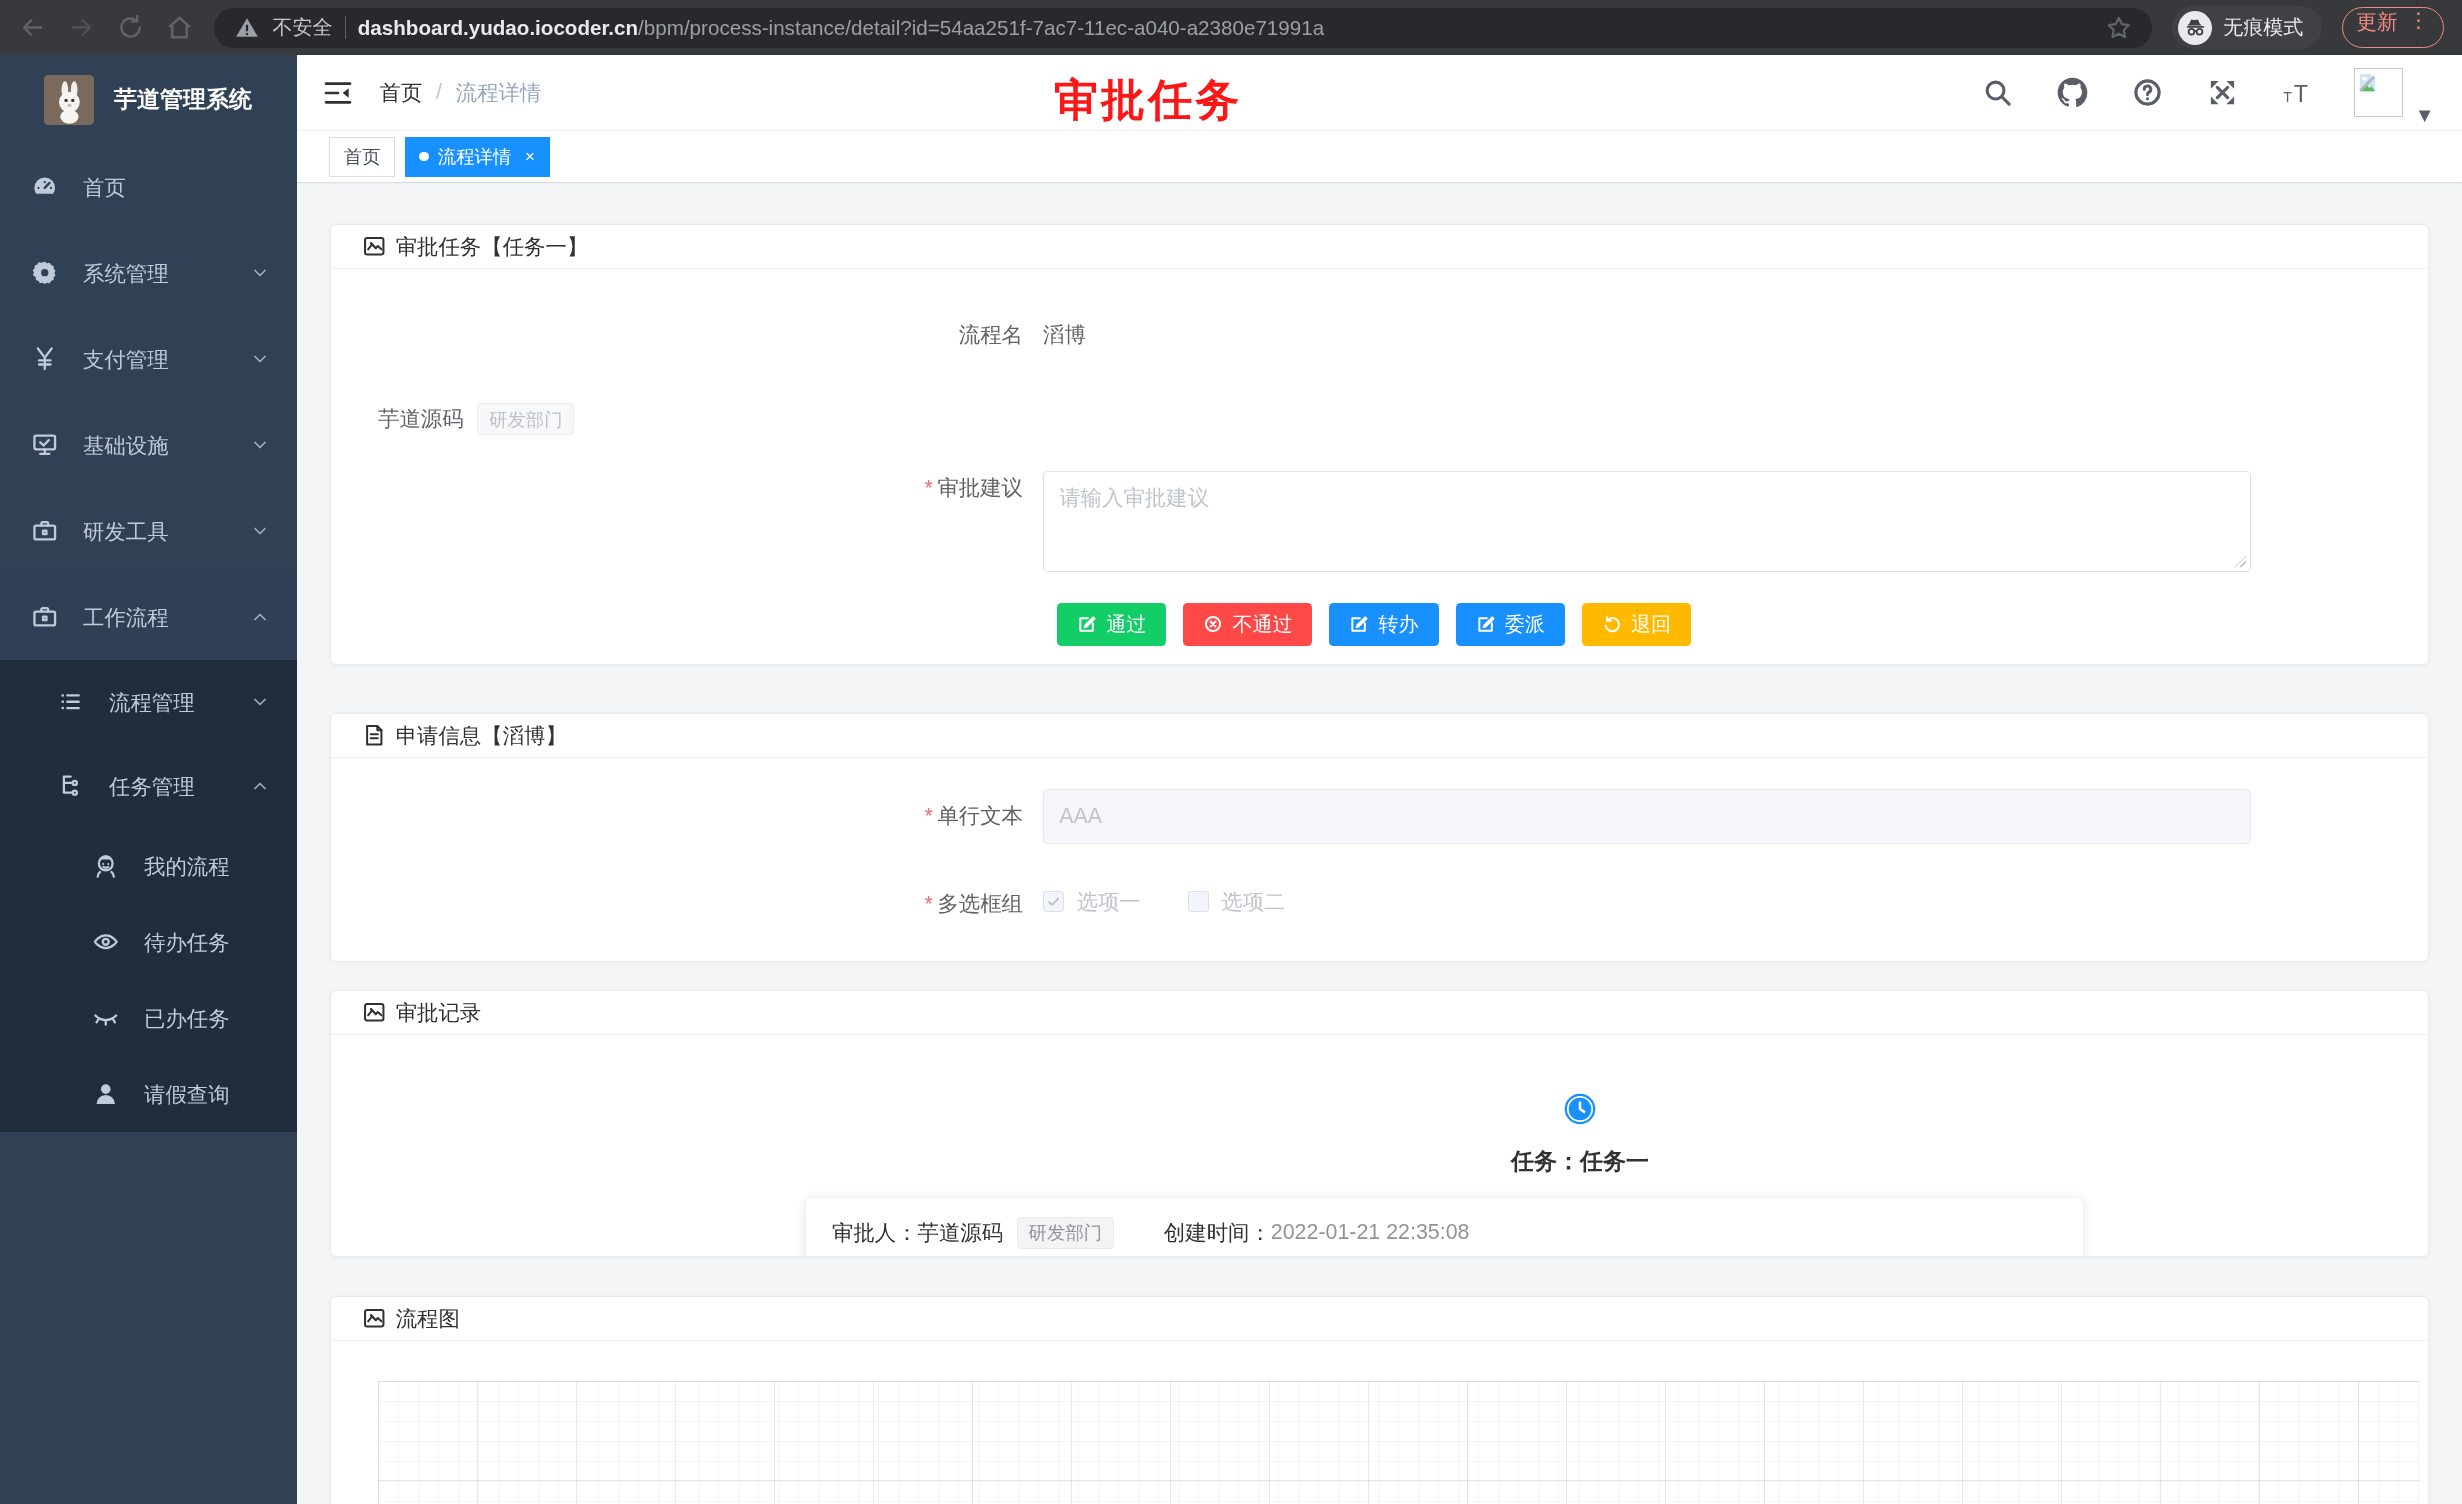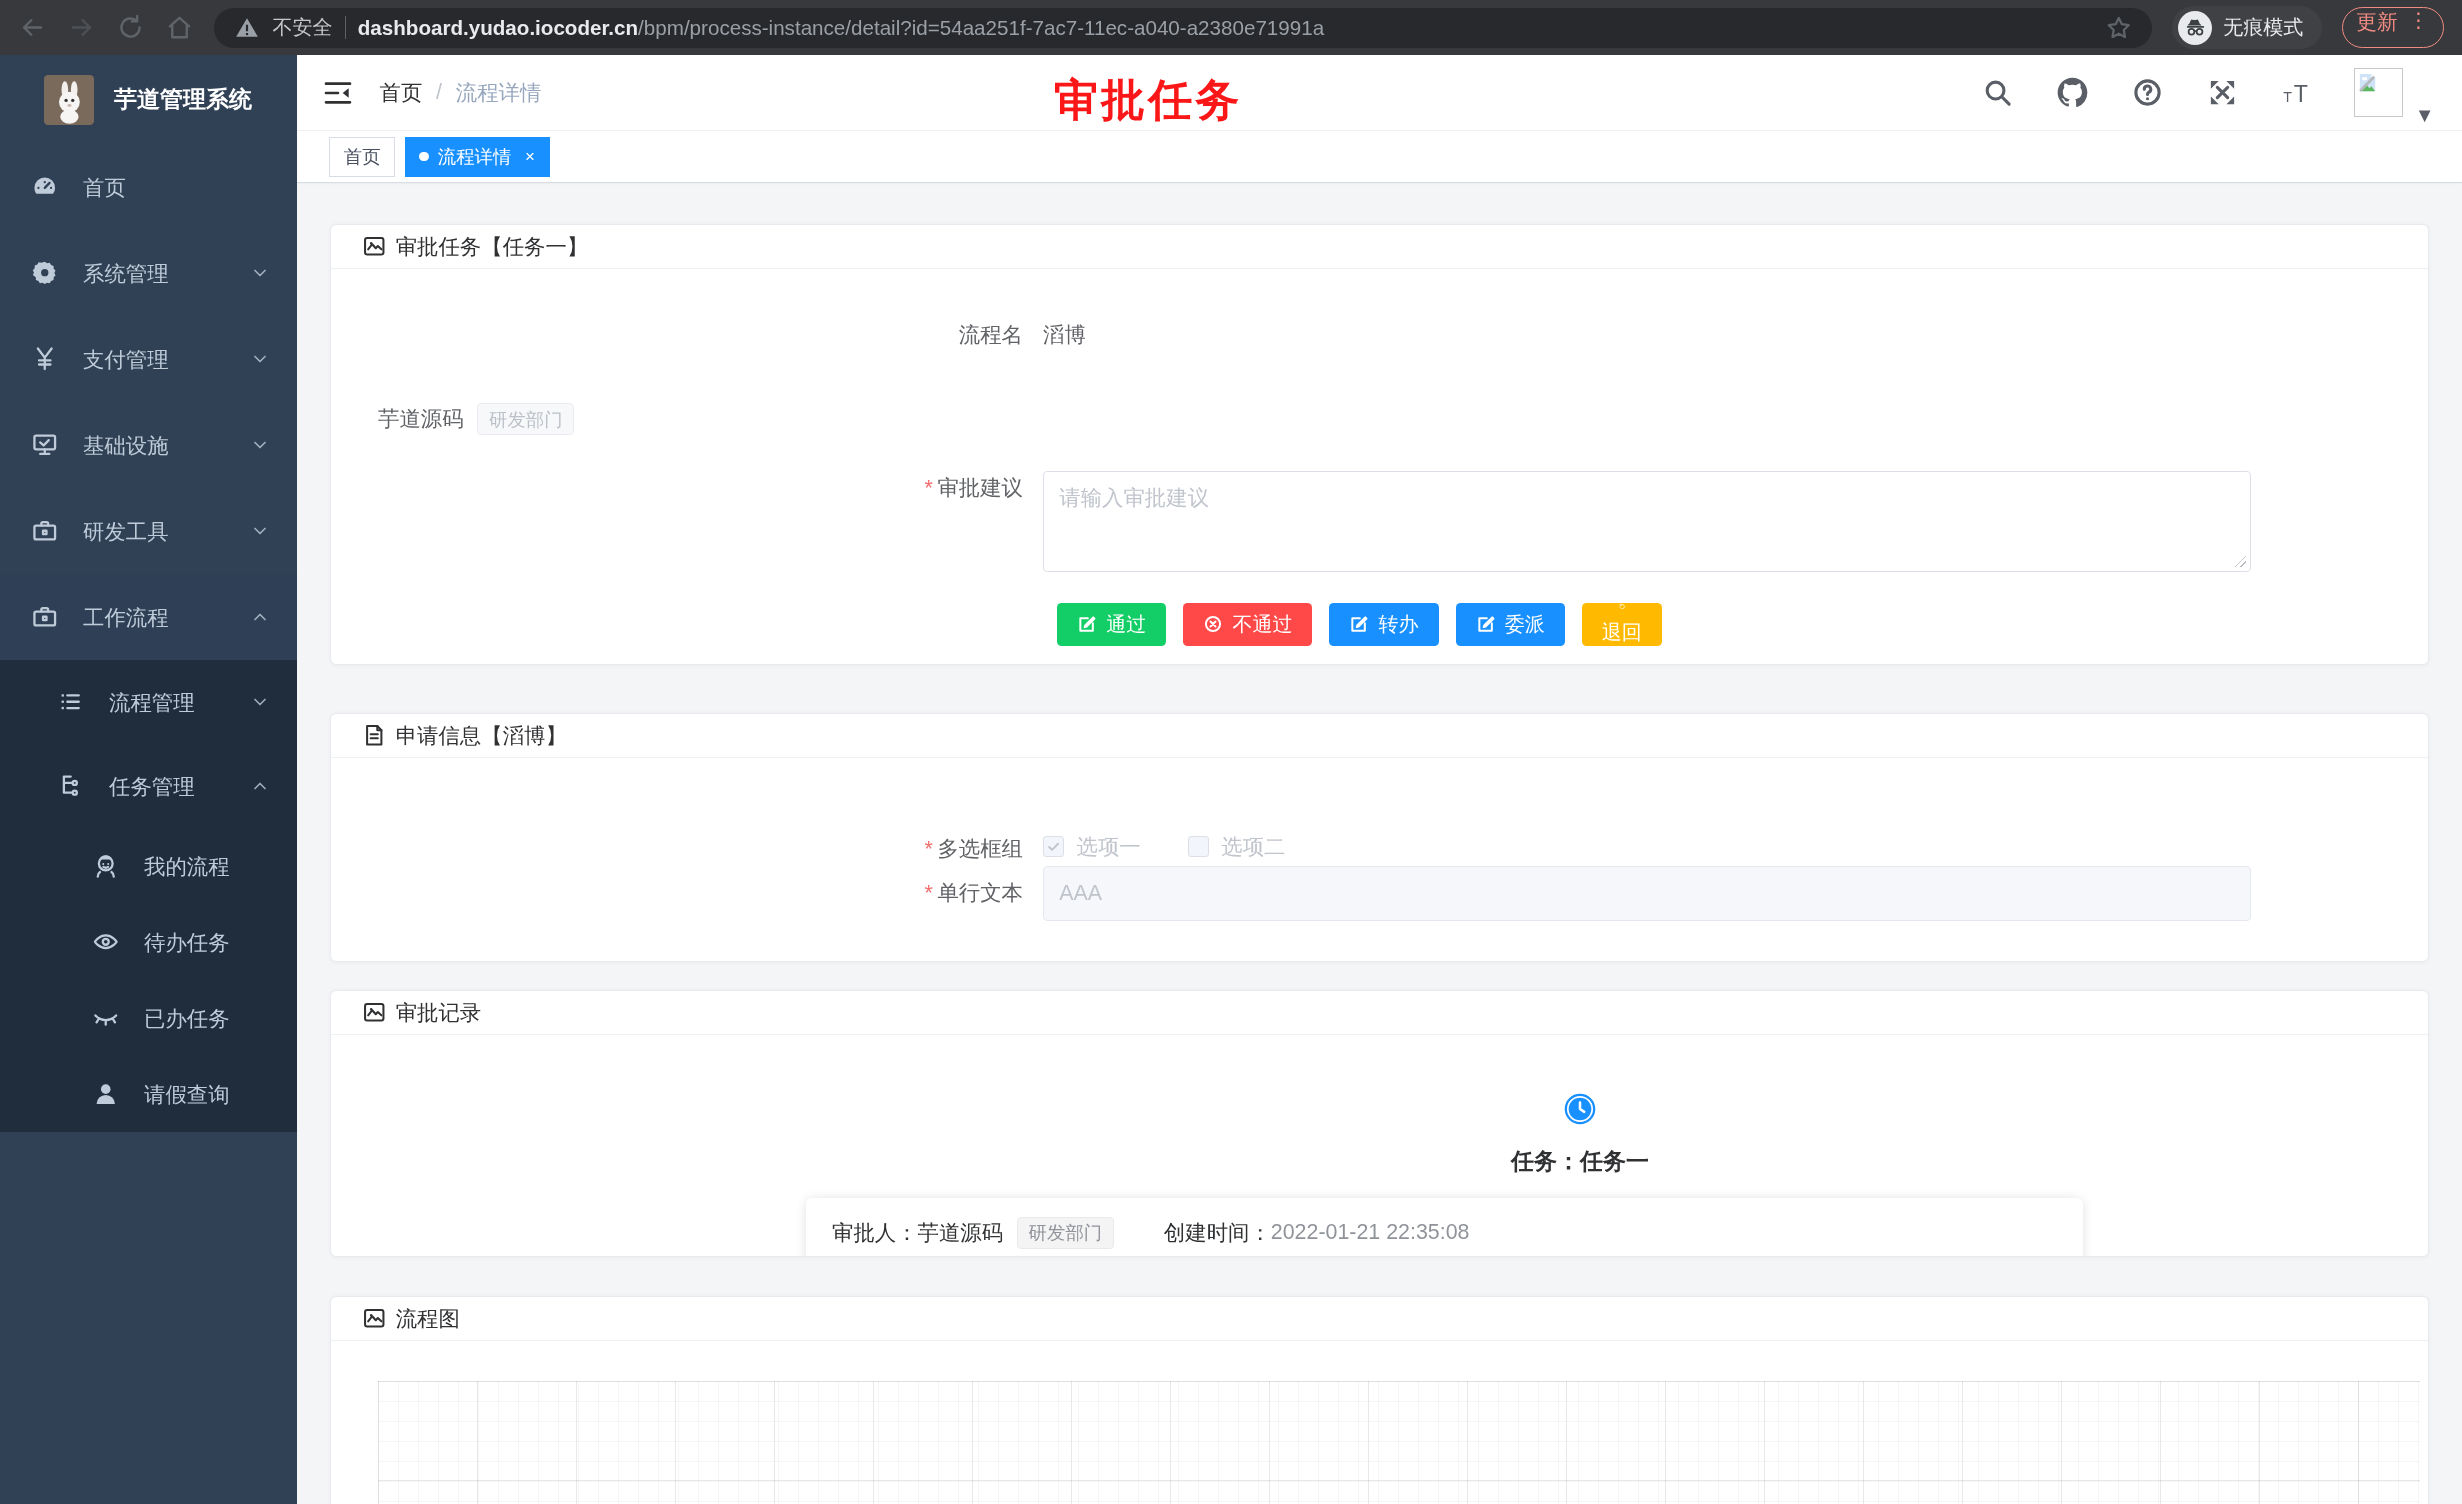--- a/index.html
+++ b/index.html
@@ -86,21 +86,21 @@
     background:repeating-linear-gradient(135deg,transparent 0 3.1px,#b8bcc2 3.1px 4.6px);
     clip-path:polygon(100% 0,100% 100%,0 100%); }
 
   .btnrow { display:flex; gap:17px; margin-left:679px; margin-top:27.5px; }
   .btn { height:43px; border:none; border-radius:4.6px; color:#fff; font-size:20px; padding:0 20px;
     display:flex; align-items:center; gap:9.2px; cursor:pointer; font-family:inherit; white-space:nowrap; }
   .btn svg { width:20px; height:20px; }
   .b-green { background:#13ce66; }
   .b-red   { background:#ff4949; }
   .b-blue  { background:#1890ff; }
-  .b-yellow{ background:#ffba00;flex-direction:column; }
+  .b-yellow{ background:#ffba00; }
 
   .dinput { width:1208px; height:55px; background:#f5f7fa; border:0.8px solid #e4e7ed; border-radius:4.6px;
     padding:0 15.3px; font-size:21.4px; color:#c0c4cc; font-family:inherit; }
 
   .cbgroup { display:flex; gap:47px; align-items:center; }
   .cb { display:flex; align-items:center; gap:12.2px; }
   .cbbox { width:21.4px; height:21.4px; border:0.8px solid #dcdfe6; background:#f2f6fc; border-radius:3.1px;
     display:flex; align-items:center; justify-content:center; }
   .cbbox svg { width:15.3px; height:15.3px; }
   .cblab { font-size:21.4px; color:#c0c4cc; }
@@ -438,41 +438,41 @@
 
       <div class="card" style="height:249px;margin-top:48px">
         <div class="chead">
           <svg viewBox="0 0 24 24">
               <path class="sg" d="M5 3h10l4 4v14H5z"></path>
               <path class="sg" d="M15 3v4h4M8.5 11h7M8.5 15h7"></path>
             </svg>
           <span>申请信息【滔博】</span>
         </div>
         <div class="cbody" style="padding-top:31px">
+          <div class="frow">
+            <div class="flabel" style="line-height:55px"><span class="req">*</span><span>单行文本</span></div>
+            <input class="dinput" disabled="" value="AAA" style="">
+          </div>
           <div class="frow" style="margin-top:43px">
             <div class="flabel"><span class="req">*</span><span>多选框组</span></div>
             <div class="cbgroup">
               <div class="cb">
                 <div class="cbbox">
                     <svg viewBox="0 0 24 24">
                       <path d="M5 12.5l4.5 4.5L19 7.5" stroke="#c0c4cc" stroke-width="3" fill="none" stroke-linecap="round" stroke-linejoin="round"></path>
                     </svg>
                   </div>
                 <span class="cblab">选项一</span>
               </div>
               <div class="cb">
                 <div class="cbbox"></div>
                 <span class="cblab">选项二</span>
               </div>
             </div>
           </div>
-          <div class="frow">
-            <div class="flabel" style="line-height:55px"><span class="req">*</span><span>单行文本</span></div>
-            <input class="dinput" disabled="" value="AAA" style="">
-          </div>
         </div>
       </div>
 
       <div class="card" style="height:267px;margin-top:28px">
         <div class="chead">
           <svg viewBox="0 0 24 24">
               <rect class="sg" x="3" y="4" width="18" height="16" rx="2"></rect>
               <path class="sg" d="M6 15l4-5 3.5 4 2-2.2L19 15"></path>
               <circle cx="9" cy="9" r="1.2" fill="#303133"></circle>
             </svg>

